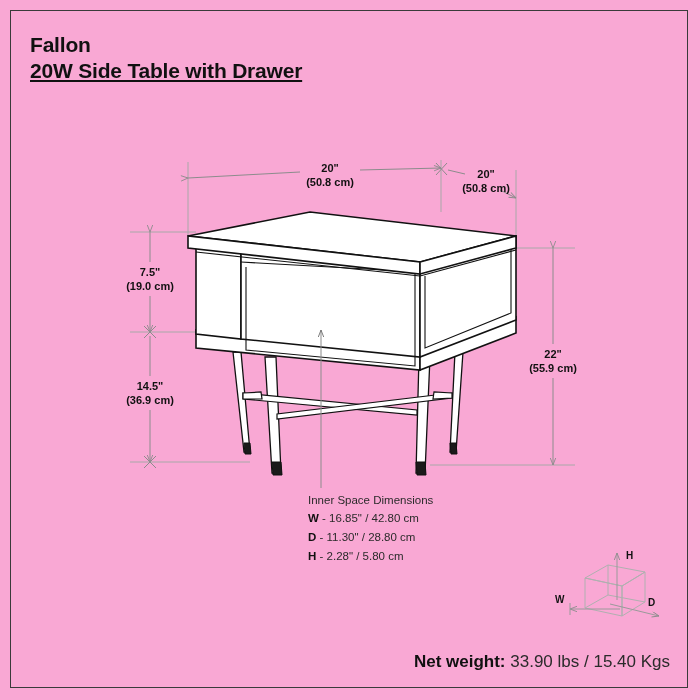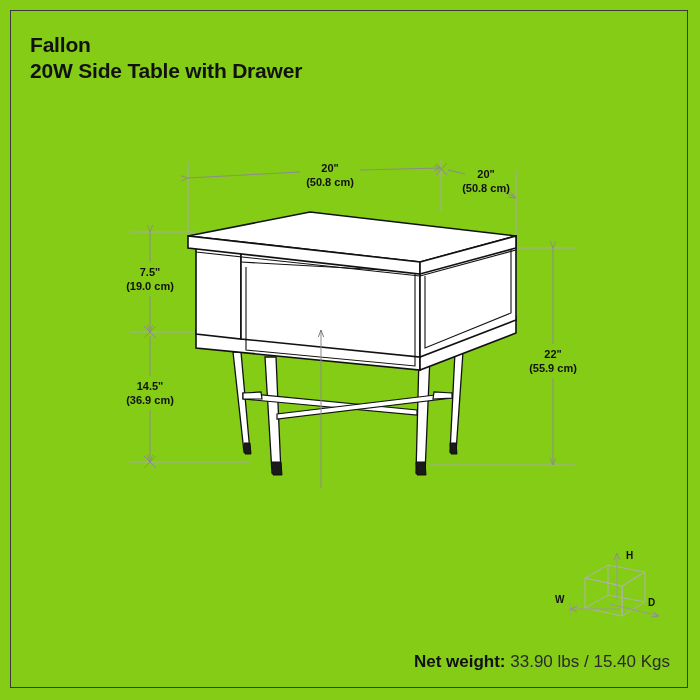--- a/index.html
+++ b/index.html
@@ -4,21 +4,21 @@
 <style>
   html, body {
     margin: 0;
     padding: 0;
     background: #ffffff;
   }
   #page {
     position: relative;
     width: 700px;
     height: 700px;
-    background: #84cc16;
+    background: #f9a8d4;
     font-family: "Liberation Sans", sans-serif;
     overflow: hidden;
   }
   #frame-border {
     position: absolute;
     left: 10px;
     top: 10px;
     width: 678px;
     height: 678px;
     border: 1.5px solid #3a3a3a;
@@ -30,21 +30,21 @@
     left: 30px;
     top: 32px;
     width: 520px;
   }
   .title-line {
     font-weight: bold;
     color: #111111;
     letter-spacing: -0.2px;
   }
   #title-name { font-size: 21px; line-height: 25px; }
-  #title-desc { font-size: 21px; line-height: 26px; margin-top: 1px; }
+  #title-desc { font-size: 21px; line-height: 26px; margin-top: 1px; text-decoration: underline; }
 
   svg#drawing {
     position: absolute;
     left: 0;
     top: 0;
     width: 700px;
     height: 700px;
   }
   .dim-line { stroke: #8c8c8c; stroke-width: 1; fill: none; }
   .ext-line { stroke: #a8a8a8; stroke-width: 1; fill: none; }
@@ -233,19 +233,34 @@
 
       <line class="cube-dim" x1="620" y1="609" x2="570" y2="609" marker-end="url(#arrHead)"></line>
       <line class="cube-dim" x1="570" y1="603" x2="570" y2="615"></line>
       <text class="cube-label" x="555" y="603">W</text>
 
       <line class="cube-dim" x1="610" y1="604" x2="659" y2="616" marker-end="url(#arrHead)"></line>
       <text class="cube-label" x="648" y="606">D</text>
     </g>
   </svg>
 
+  <div id="inner-space">
+    <div id="inner-space-title">Inner Space Dimensions</div>
+    <div class="inner-row">
+      <span class="inner-key">W</span>
+      <span>- 16.85" / 42.80 cm</span>
+    </div>
+    <div class="inner-row">
+      <span class="inner-key">D</span>
+      <span>- 11.30" / 28.80 cm</span>
+    </div>
+    <div class="inner-row">
+      <span class="inner-key">H</span>
+      <span>- 2.28" / 5.80 cm</span>
+    </div>
+  </div>
 
   <div id="net-weight">
     <span id="net-weight-label">Net weight:</span>
     <span>33.90 lbs / 15.40 Kgs</span>
   </div>
 
 </div>
 
 </body></html>

